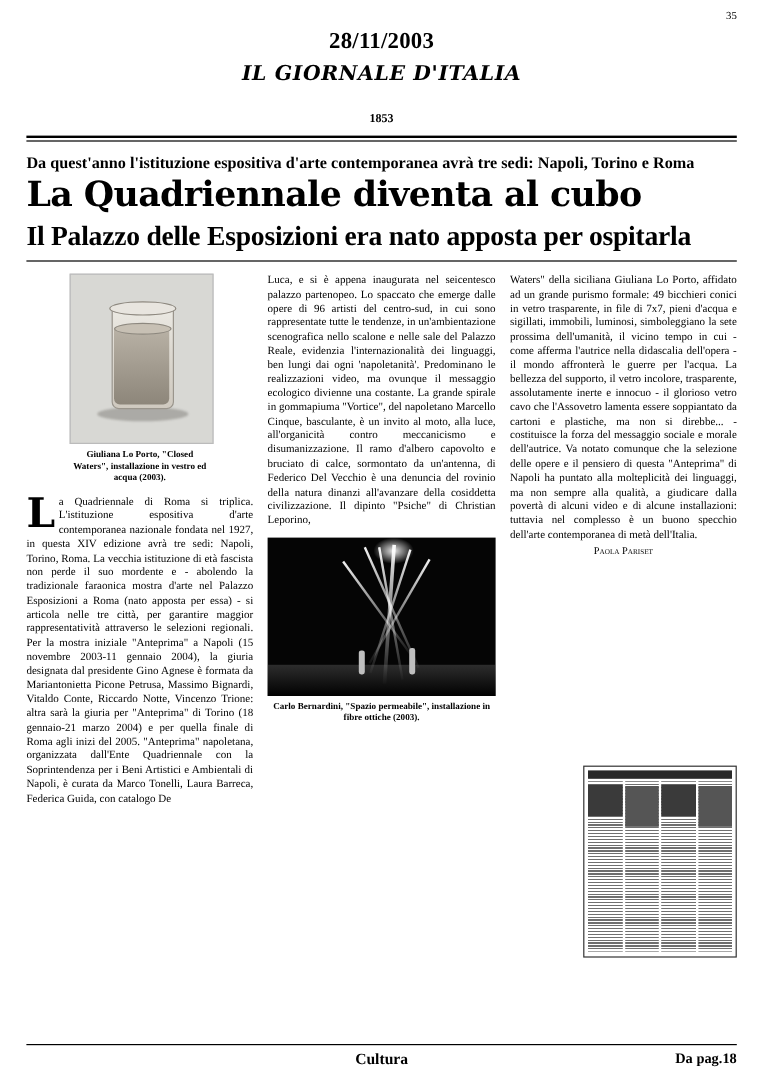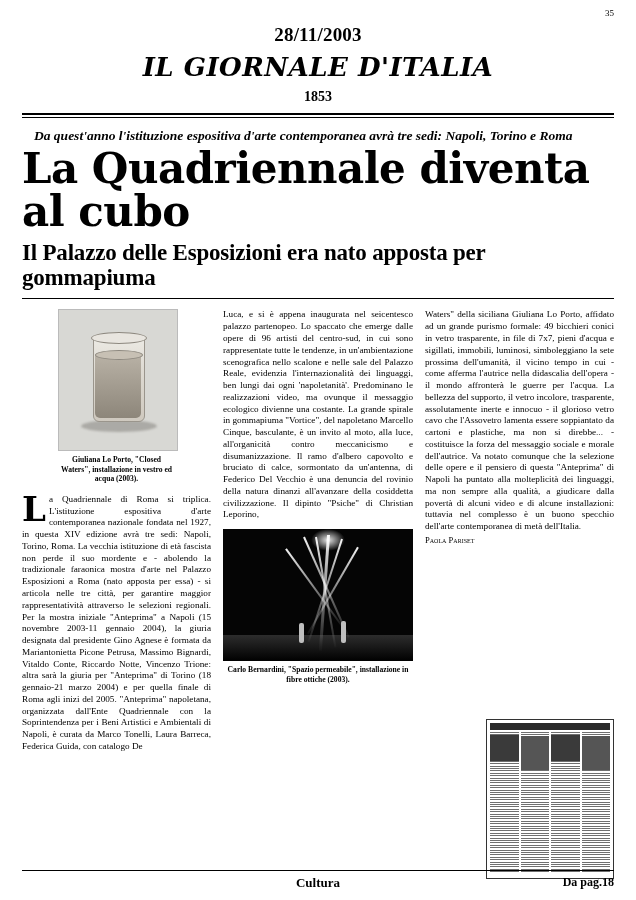--- a/index.html
+++ b/index.html
@@ -34,52 +34,50 @@
     margin-top: 14px;
   }
   .issue-date {
     font-size: 19px;
     font-weight: bold;
     letter-spacing: 0.2px;
   }
   .paper-title {
     font-family: "DejaVu Serif", serif;
     font-weight: bold;
-    font-size: 26px;
+    font-size: 17px;
     letter-spacing: 0.5px;
     margin-top: 6px;
     font-style: italic;
   }
   .year {
-    font-size: 14px;
-    font-weight: bold;
-    margin-top: 7px;
+    font-size: 10px;
+    font-weight: bold;
+    margin-top: 22px;
   }
   .rule-thick {
     border: none;
     border-top: 2px solid #000;
     margin: 8px 0 0 0;
   }
   .rule-thin {
     border: none;
     border-top: 1px solid #000;
     margin: 2px 0 0 0;
   }
   .kicker {
-    font-style: italic;
     font-weight: bold;
     font-size: 13.5px;
     margin-top: 10px;
     line-height: 1.2;
-    margin-left: 12px;
   }
   .headline {
     font-family: "DejaVu Serif", serif;
     font-weight: bold;
-    font-size: 42px;
+    font-size: 29px;
     line-height: 1.02;
     margin-top: 4px;
     letter-spacing: -0.5px;
   }
   .subhead {
     font-family: "Liberation Serif", serif;
     font-weight: bold;
     font-size: 23px;
     line-height: 1.1;
     margin-top: 6px;
@@ -318,21 +316,21 @@
     <div class="issue-date">28/11/2003</div>
     <div class="paper-title">IL GIORNALE D'ITALIA</div>
     <div class="year">1853</div>
   </div>
 
   <hr class="rule-thick">
   <hr class="rule-thin">
 
   <div class="kicker">Da quest'anno l'istituzione espositiva d'arte contemporanea avrà tre sedi: Napoli, Torino e Roma</div>
   <div class="headline">La Quadriennale diventa al cubo</div>
-  <div class="subhead">Il Palazzo delle Esposizioni era nato apposta per gommapiuma</div>
+  <div class="subhead">Il Palazzo delle Esposizioni era nato apposta per ospitarla</div>
 
   <hr class="rule-under-head">
 
   <div class="columns">
 
     <div class="col">
       <div class="photo1-wrap">
         <div class="photo1">
           <div class="shadow"></div>
           <div class="glass"></div>
@@ -363,21 +361,21 @@
         <div class="floor"></div>
         <div class="fig f1"></div>
         <div class="fig f2"></div>
       </div>
       <div class="caption">Carlo Bernardini, "Spazio permeabile", installazione in fibre ottiche (2003).</div>
 
     </div>
 
     <div class="col">
       <p>Waters" della siciliana Giuliana Lo Porto, affidato ad un grande purismo formale: 49 bicchieri conici in vetro trasparente, in file di 7x7, pieni d'acqua e sigillati, immobili, luminosi, simboleggiano la sete prossima dell'umanità, il vicino tempo in cui - come afferma l'autrice nella didascalia dell'opera - il mondo affronterà le guerre per l'acqua. La bellezza del supporto, il vetro incolore, trasparente, assolutamente inerte e innocuo - il glorioso vetro cavo che l'Assovetro lamenta essere soppiantato da cartoni e plastiche, ma non si direbbe... - costituisce la forza del messaggio sociale e morale dell'autrice. Va notato comunque che la selezione delle opere e il pensiero di questa "Anteprima" di Napoli ha puntato alla molteplicità dei linguaggi, ma non sempre alla qualità, a giudicare dalla povertà di alcuni video e di alcune installazioni: tuttavia nel complesso è un buono specchio dell'arte contemporanea di metà dell'Italia.</p>
-      <div style="text-align:left;margin-top:2px;">
+      <div style="text-align:center;margin-top:2px;">
         <span class="byline">Paola Pariset</span>
       </div>
 
       <div class="thumb">
         <div class="t-head"></div>
         <div class="t-body">
           <div class="t-col">
               <div class="t-img"></div>
             </div>
           <div class="t-col">

